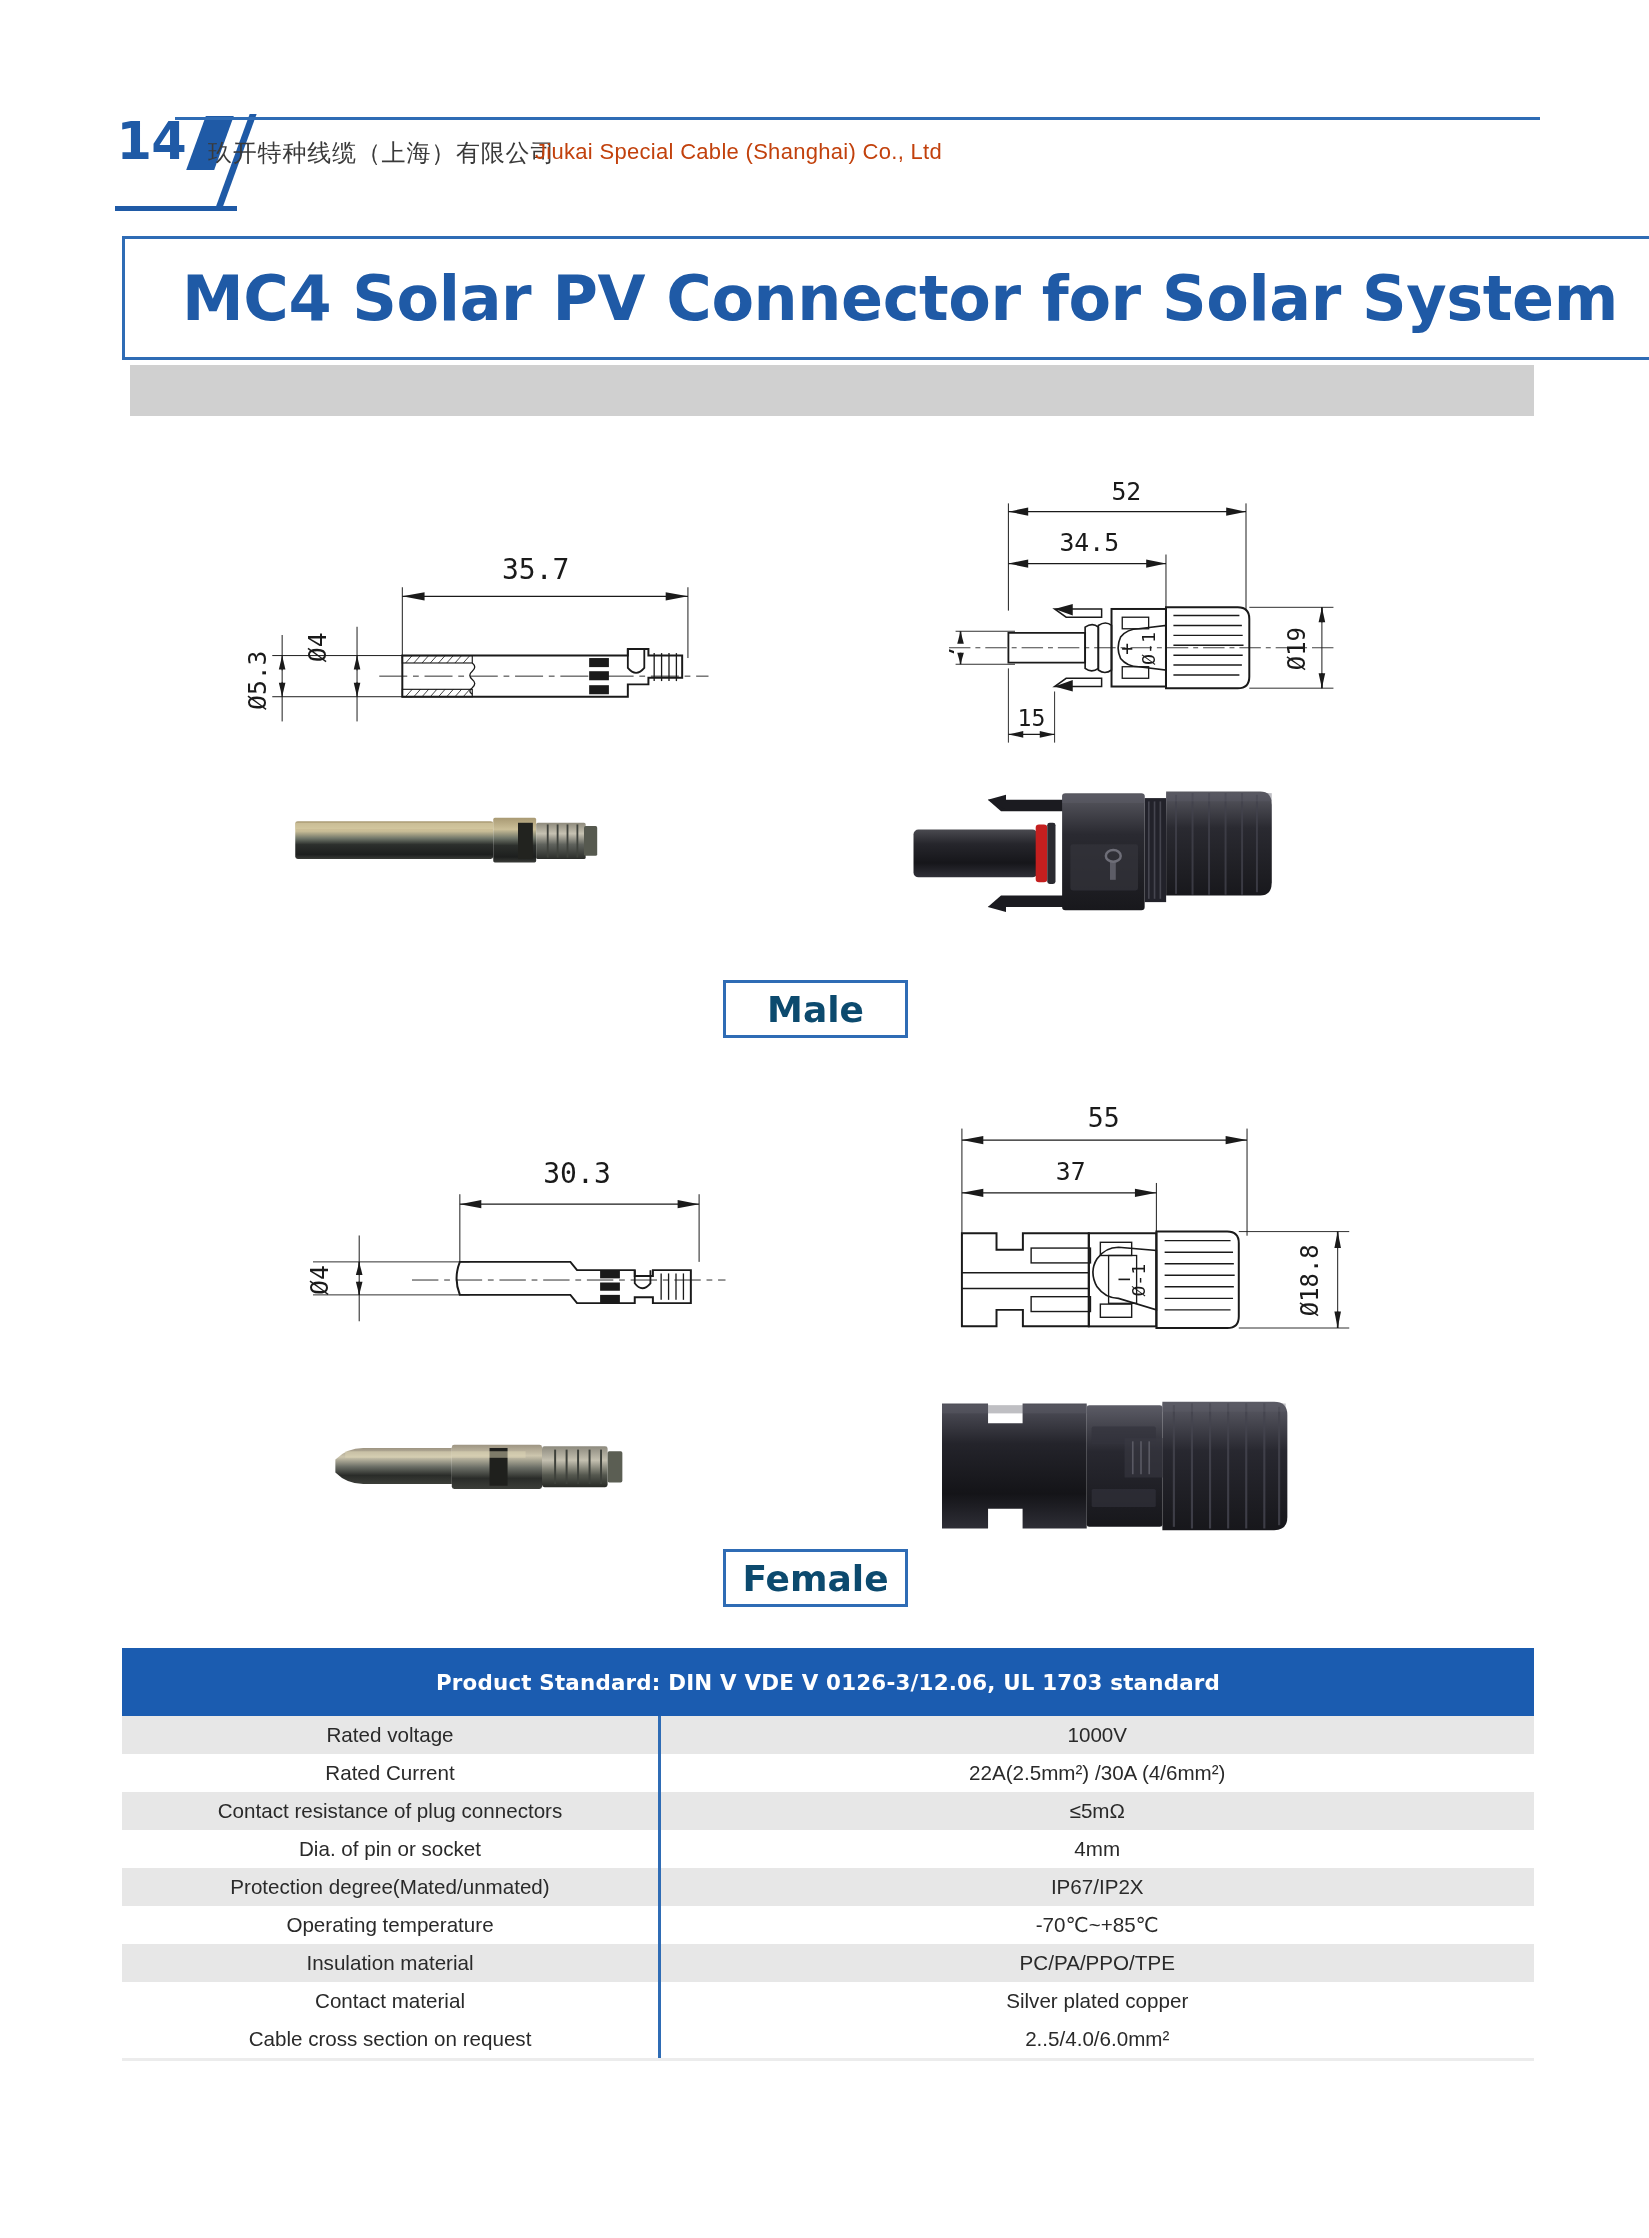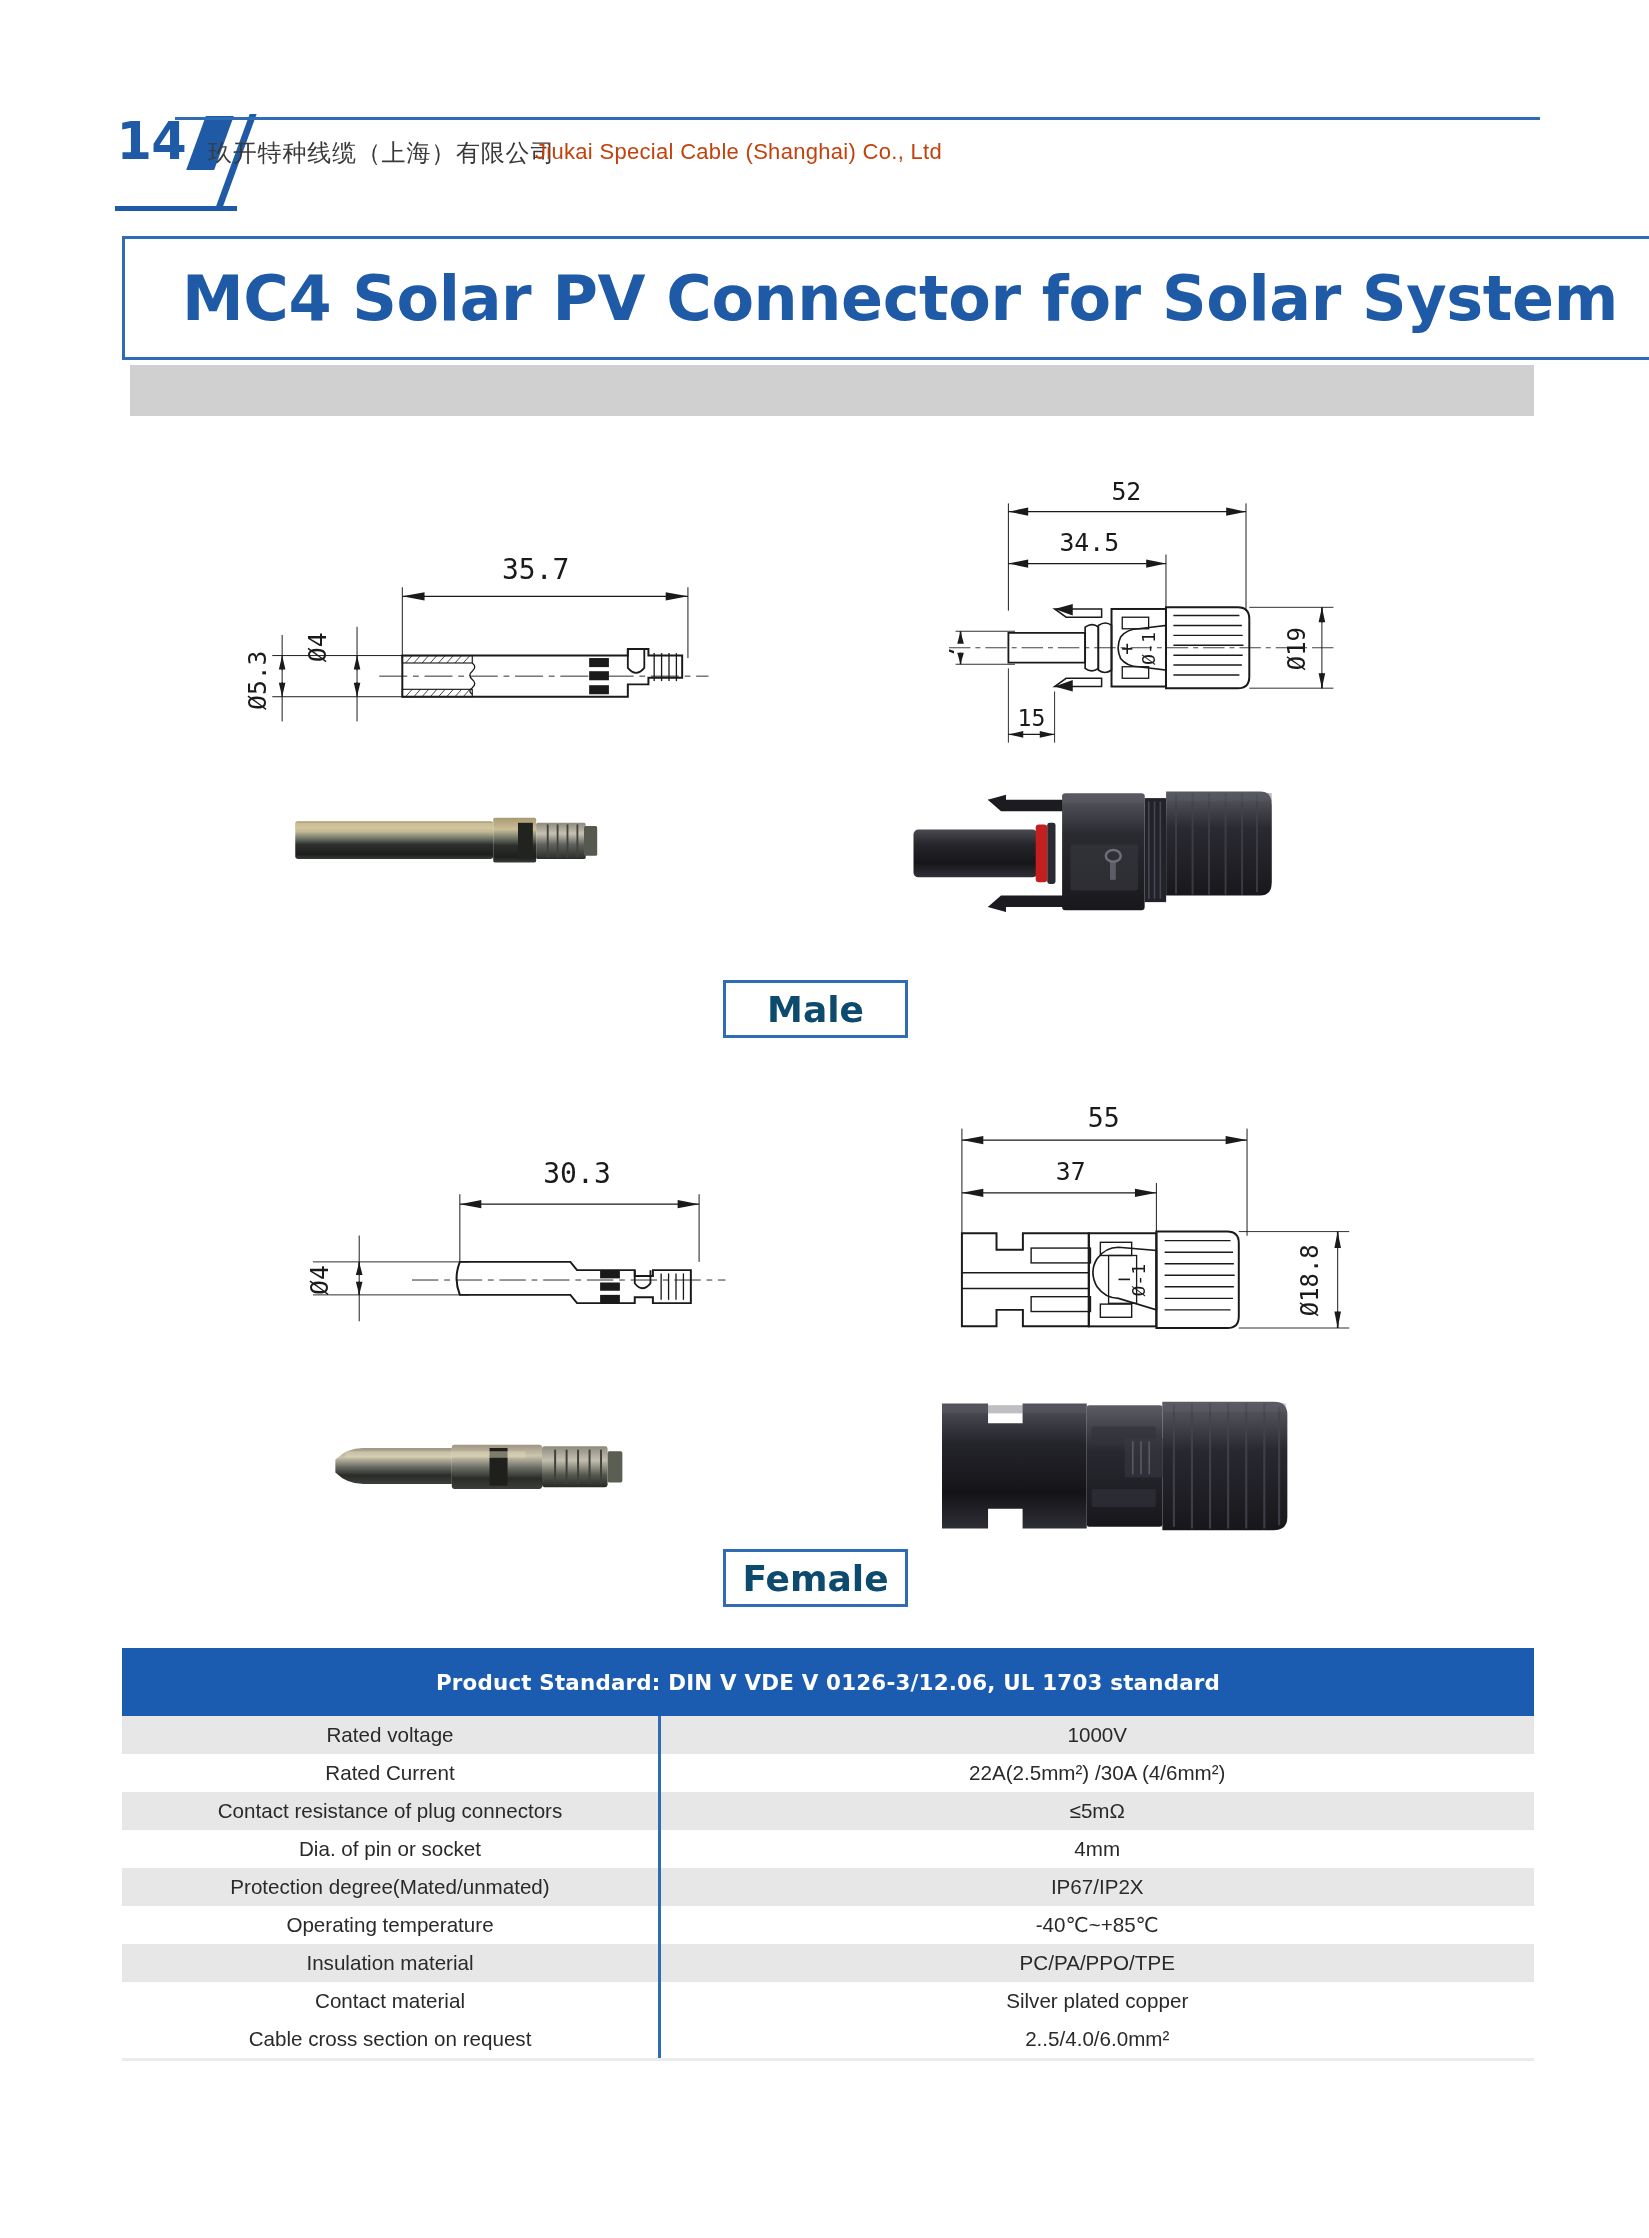--- a/index.html
+++ b/index.html
@@ -513,21 +513,21 @@
     <div class="cell-r">4mm</div>
   </div>
   <div class="spec-row odd">
     <div class="cell-l">Protection degree(Mated/unmated)</div>
     <div class="cell-div"></div>
     <div class="cell-r">IP67/IP2X</div>
   </div>
   <div class="spec-row even">
     <div class="cell-l">Operating temperature</div>
     <div class="cell-div"></div>
-    <div class="cell-r">-40℃~+85℃</div>
+    <div class="cell-r">-70℃~+85℃</div>
   </div>
   <div class="spec-row odd">
     <div class="cell-l">Insulation material</div>
     <div class="cell-div"></div>
     <div class="cell-r">PC/PA/PPO/TPE</div>
   </div>
   <div class="spec-row even">
     <div class="cell-l">Contact material</div>
     <div class="cell-div"></div>
     <div class="cell-r">Silver plated copper</div>

